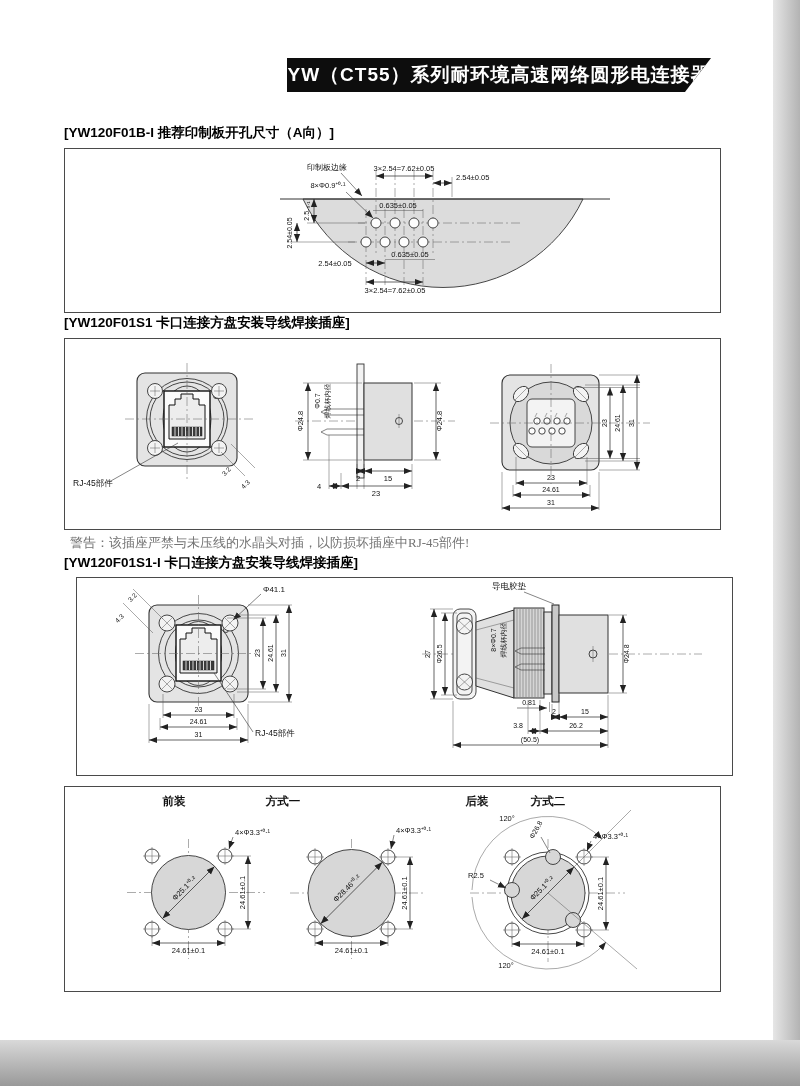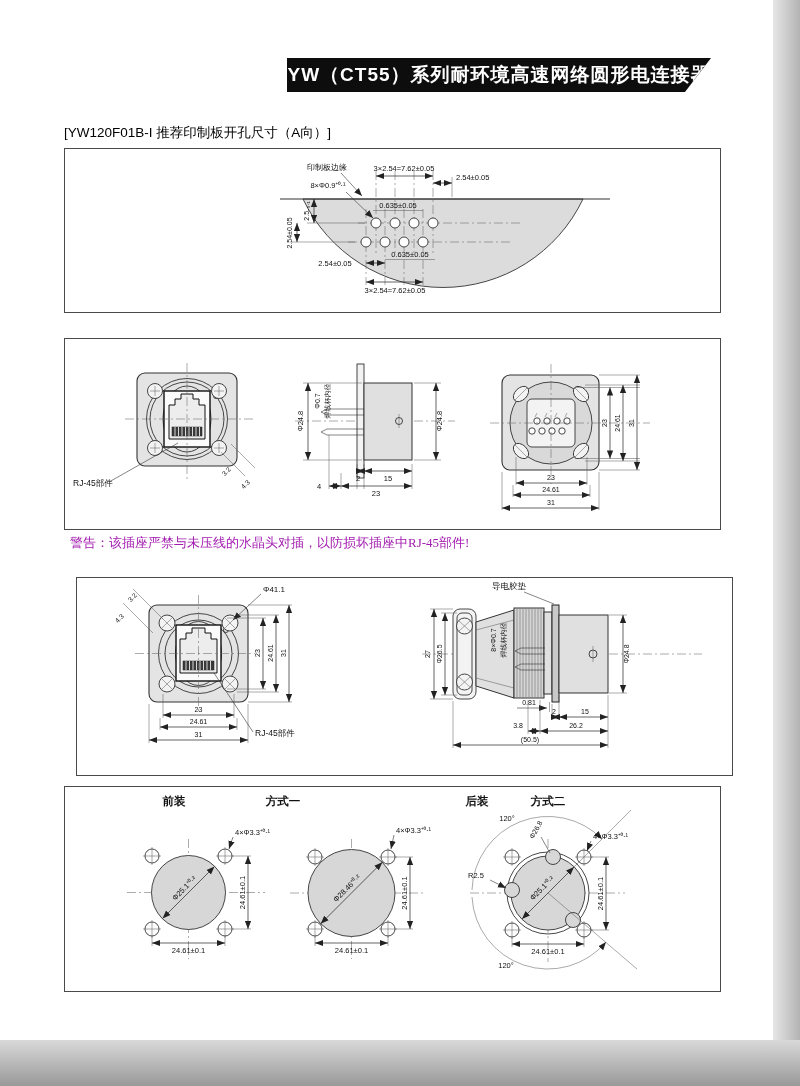--- a/index.html
+++ b/index.html
@@ -2,22 +2,22 @@
 <html><head>
 <meta charset="utf-8">
 <style>
   html,body{margin:0;padding:0;}
   #page{position:relative;width:800px;height:1086px;background:#fff;font-family:"Liberation Sans",sans-serif;overflow:hidden;}
   .edge-right{position:absolute;top:0;right:0;width:27px;height:100%;background:linear-gradient(to right,#e6e6e6,#b3b3b3);}
   .edge-bottom{position:absolute;left:0;bottom:0;width:100%;height:46px;background:linear-gradient(to bottom,#d9d9d9,#999);}
   .banner{position:absolute;left:287px;top:58px;width:424px;height:34px;background:#0d0d0d;
     clip-path:polygon(0 0,100% 0,calc(100% - 26px) 100%,0 100%);
     color:#fff;display:flex;align-items:center;justify-content:center;font-weight:bold;font-size:19px;letter-spacing:1px;}
-  .sec-label{position:absolute;font-weight:normal;font-size:13.5px;color:#000;white-space:nowrap;}
-  .warn{position:absolute;font-family:"Liberation Serif",serif;font-size:13px;color:#a21caf;white-space:nowrap;}
+  .sec-label{position:absolute;font-weight:bold;font-size:13.5px;color:#000;white-space:nowrap;}
+  .warn{position:absolute;font-family:"Liberation Serif",serif;font-size:13px;color:#737373;white-space:nowrap;}
   .frame{position:absolute;border:1px solid #4a4a4a;background:#fff;}
   .frame svg{display:block;}
   svg text{font-family:"Liberation Sans",sans-serif;fill:#111;}
   .t11{font-size:11.5px;font-weight:bold;} .t85{font-size:8.5px;} .t8{font-size:8px;}
   .t75{font-size:7.5px;} .t7{font-size:7px;} .t65{font-size:6.5px;}
   .d-line{stroke:#222;stroke-width:.7;fill:none;}
   .d-ext{stroke:#555;stroke-width:.5;fill:none;}
   .d-cl{stroke:#666;stroke-width:.55;stroke-dasharray:9 3 2 3;fill:none;}
   .d-ol{stroke:#333;stroke-width:1;fill:none;}
   .d-fill{fill:#dcdcdc;stroke:#333;stroke-width:.9;}
@@ -94,20 +94,21 @@
         <line class="d-line" x1="301" y1="114" x2="320" y2="114" marker-start="url(#arw1)" marker-end="url(#arw1)"></line>
         <text class="t75" x="270" y="117" text-anchor="middle">2.54±0.05</text>
         <text class="t75" x="345" y="108" text-anchor="middle">0.635±0.05</text>
         <line class="d-ext" x1="320" y1="110.5" x2="370" y2="110.5"></line>
         <line class="d-line" x1="301" y1="133" x2="358" y2="133" marker-start="url(#arw1)" marker-end="url(#arw1)"></line>
         <text class="t75" x="330" y="144" text-anchor="middle">3×2.54=7.62±0.05</text>
       </g>
     </svg>
   </div>
 
+  <div class="sec-label" style="left:64px;top:314px">[YW120F01S1 卡口连接方盘安装导线焊接插座]</div>
 
   <div class="frame" style="left:64px;top:338px;width:655px;height:190px">
     <svg width="653" height="188" viewBox="0 0 653 188">
       <defs>
         <marker id="arw2" viewBox="0 0 10 10" refX="9" refY="4.5" markerWidth="9" markerHeight="9" markerUnits="userSpaceOnUse" orient="auto-start-reverse">
           <path d="M0,1 L9,4.5 L0,8 Z" fill="#222"></path>
         </marker>
       </defs>
 
       <g>
@@ -242,20 +243,21 @@
         <text class="t7" x="486" y="153" text-anchor="middle">24.61</text>
         <line class="d-ext" x1="437" y1="133" x2="437" y2="171"></line>
           <line class="d-ext" x1="534" y1="133" x2="534" y2="171"></line>
         <line class="d-line" x1="437" y1="169" x2="534" y2="169" marker-start="url(#arw2)" marker-end="url(#arw2)"></line>
         <text class="t7" x="486" y="166" text-anchor="middle">31</text>
       </g>
     </svg>
   </div>
 
   <div class="warn" style="left:70px;top:534px">警告：该插座严禁与未压线的水晶头对插，以防损坏插座中RJ-45部件!</div>
+  <div class="sec-label" style="left:64px;top:554px">[YW120F01S1-I 卡口连接方盘安装导线焊接插座]</div>
 
   <div class="frame" style="left:76px;top:577px;width:655px;height:197px">
     <svg width="653" height="195" viewBox="0 0 653 195">
       <defs>
         <marker id="arw3" viewBox="0 0 10 10" refX="9" refY="4.5" markerWidth="9" markerHeight="9" markerUnits="userSpaceOnUse" orient="auto-start-reverse">
           <path d="M0,1 L9,4.5 L0,8 Z" fill="#222"></path>
         </marker>
       </defs>
 
       <g>

